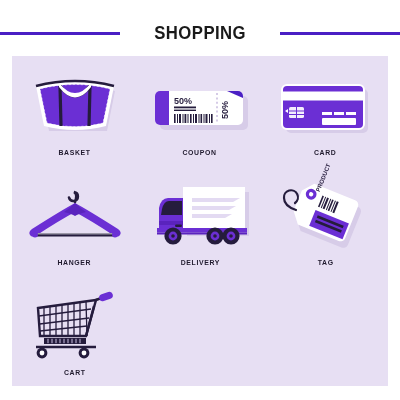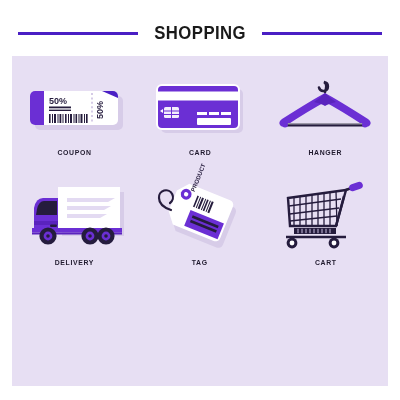--- a/index.html
+++ b/index.html
@@ -6,21 +6,21 @@
   body{
     width:400px;height:400px;overflow:hidden;
     background:#ffffff;
     font-family:"Liberation Sans", sans-serif;
   }
   .poster{position:relative;width:400px;height:400px;background:#ffffff;}
 
   
   .header{
     position:absolute;left:0;top:18px;width:400px;height:30px;
-    display:flex;align-items:center;justify-content:center;gap:10px;
+    display:flex;align-items:center;justify-content:space-between;gap:10px;
   }
   .rule{height:3px;background:#4a1fc4;flex:0 0 auto;}
   .rule.left{width:120px;}
   .rule.right{width:120px;}
   .title{
     font-size:19px;font-weight:bold;color:#1a1a1a;
     letter-spacing:.5px;white-space:nowrap;
     transform:scaleX(.88);transform-origin:center;
   }
 
@@ -50,20 +50,36 @@
 
   <div class="header">
     <div class="rule left"></div>
     <div class="title">SHOPPING</div>
     <div class="rule right"></div>
   </div>
 
   <div class="panel">
     <div class="grid">
 
+      <div class="cell">
+        <div class="art">
+          <svg viewBox="0 0 110 78" width="110" height="78">
+            <path d="M26 62 L18 22 Q55 12 92 22 L84 62 Z" fill="#d7cce8" transform="translate(3,3)"></path>
+            <path d="M24 60 L16 20 Q55 10 94 20 L86 60 Q55 68 24 60 Z" fill="#ffffff"></path>
+            <path d="M27 57 L20 23 Q55 14 90 23 L83 57 Q55 64 27 57 Z" fill="#6b2fd4"></path>
+            <path d="M27 57 L20 23 Q55 14 90 23 L83 57 Q55 64 27 57 Z" fill="none" stroke="#ffffff" stroke-width="1" stroke-dasharray="2 2" opacity=".55"></path>
+            <path d="M40 20 L41 60" stroke="#251c3d" stroke-width="3.2" fill="none"></path>
+            <path d="M70 20 L69 60" stroke="#251c3d" stroke-width="3.2" fill="none"></path>
+            <path d="M40 20 Q55 40 70 20" stroke="#251c3d" stroke-width="3.2" fill="none"></path>
+            <path d="M39 21 Q55 42 71 21 L71 17 Q55 37 39 17 Z" fill="#ffffff"></path>
+            <path d="M16 20 Q55 10 94 20" stroke="#251c3d" stroke-width="2.4" fill="none"></path>
+          </svg>
+        </div>
+        <div class="label">BASKET</div>
+      </div>
 
       <div class="cell">
         <div class="art">
           <svg viewBox="0 0 110 78" width="110" height="78">
             <rect x="12" y="27" width="88" height="34" rx="5" fill="#d7cce8" transform="translate(3,3)"></rect>
             <rect x="10" y="25" width="88" height="34" rx="5" fill="#ffffff"></rect>
             <path d="M15 25 h9 v34 h-9 a5 5 0 0 1 -5 -5 v-24 a5 5 0 0 1 5 -5 z" fill="#6b2fd4"></path>
             <path d="M93 25 a5 5 0 0 1 5 5 v2 l-16 -7 z" fill="#4a1fc4"></path>
             <line x1="72" y1="27" x2="72" y2="57" stroke="#b9a9d6" stroke-width="1.2" stroke-dasharray="2 2.4"></line>
             <text x="29" y="38" font-family="Liberation Sans, sans-serif" font-size="9" font-weight="bold" fill="#251c3d">50%</text>

